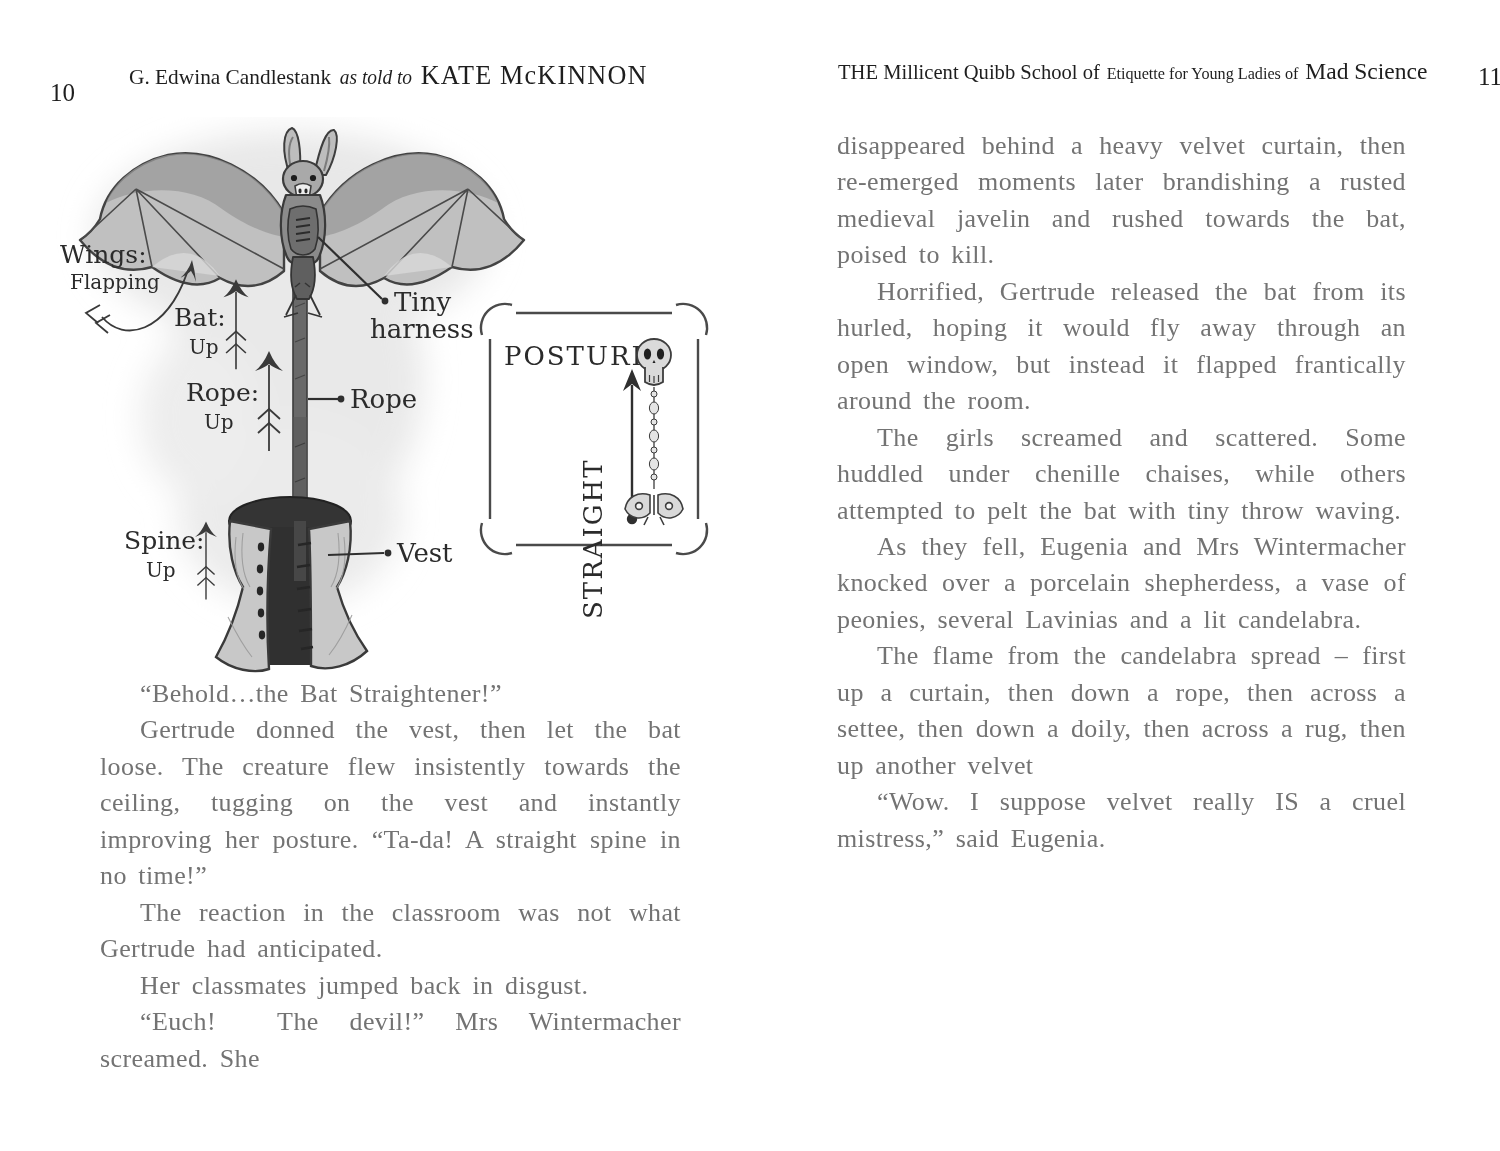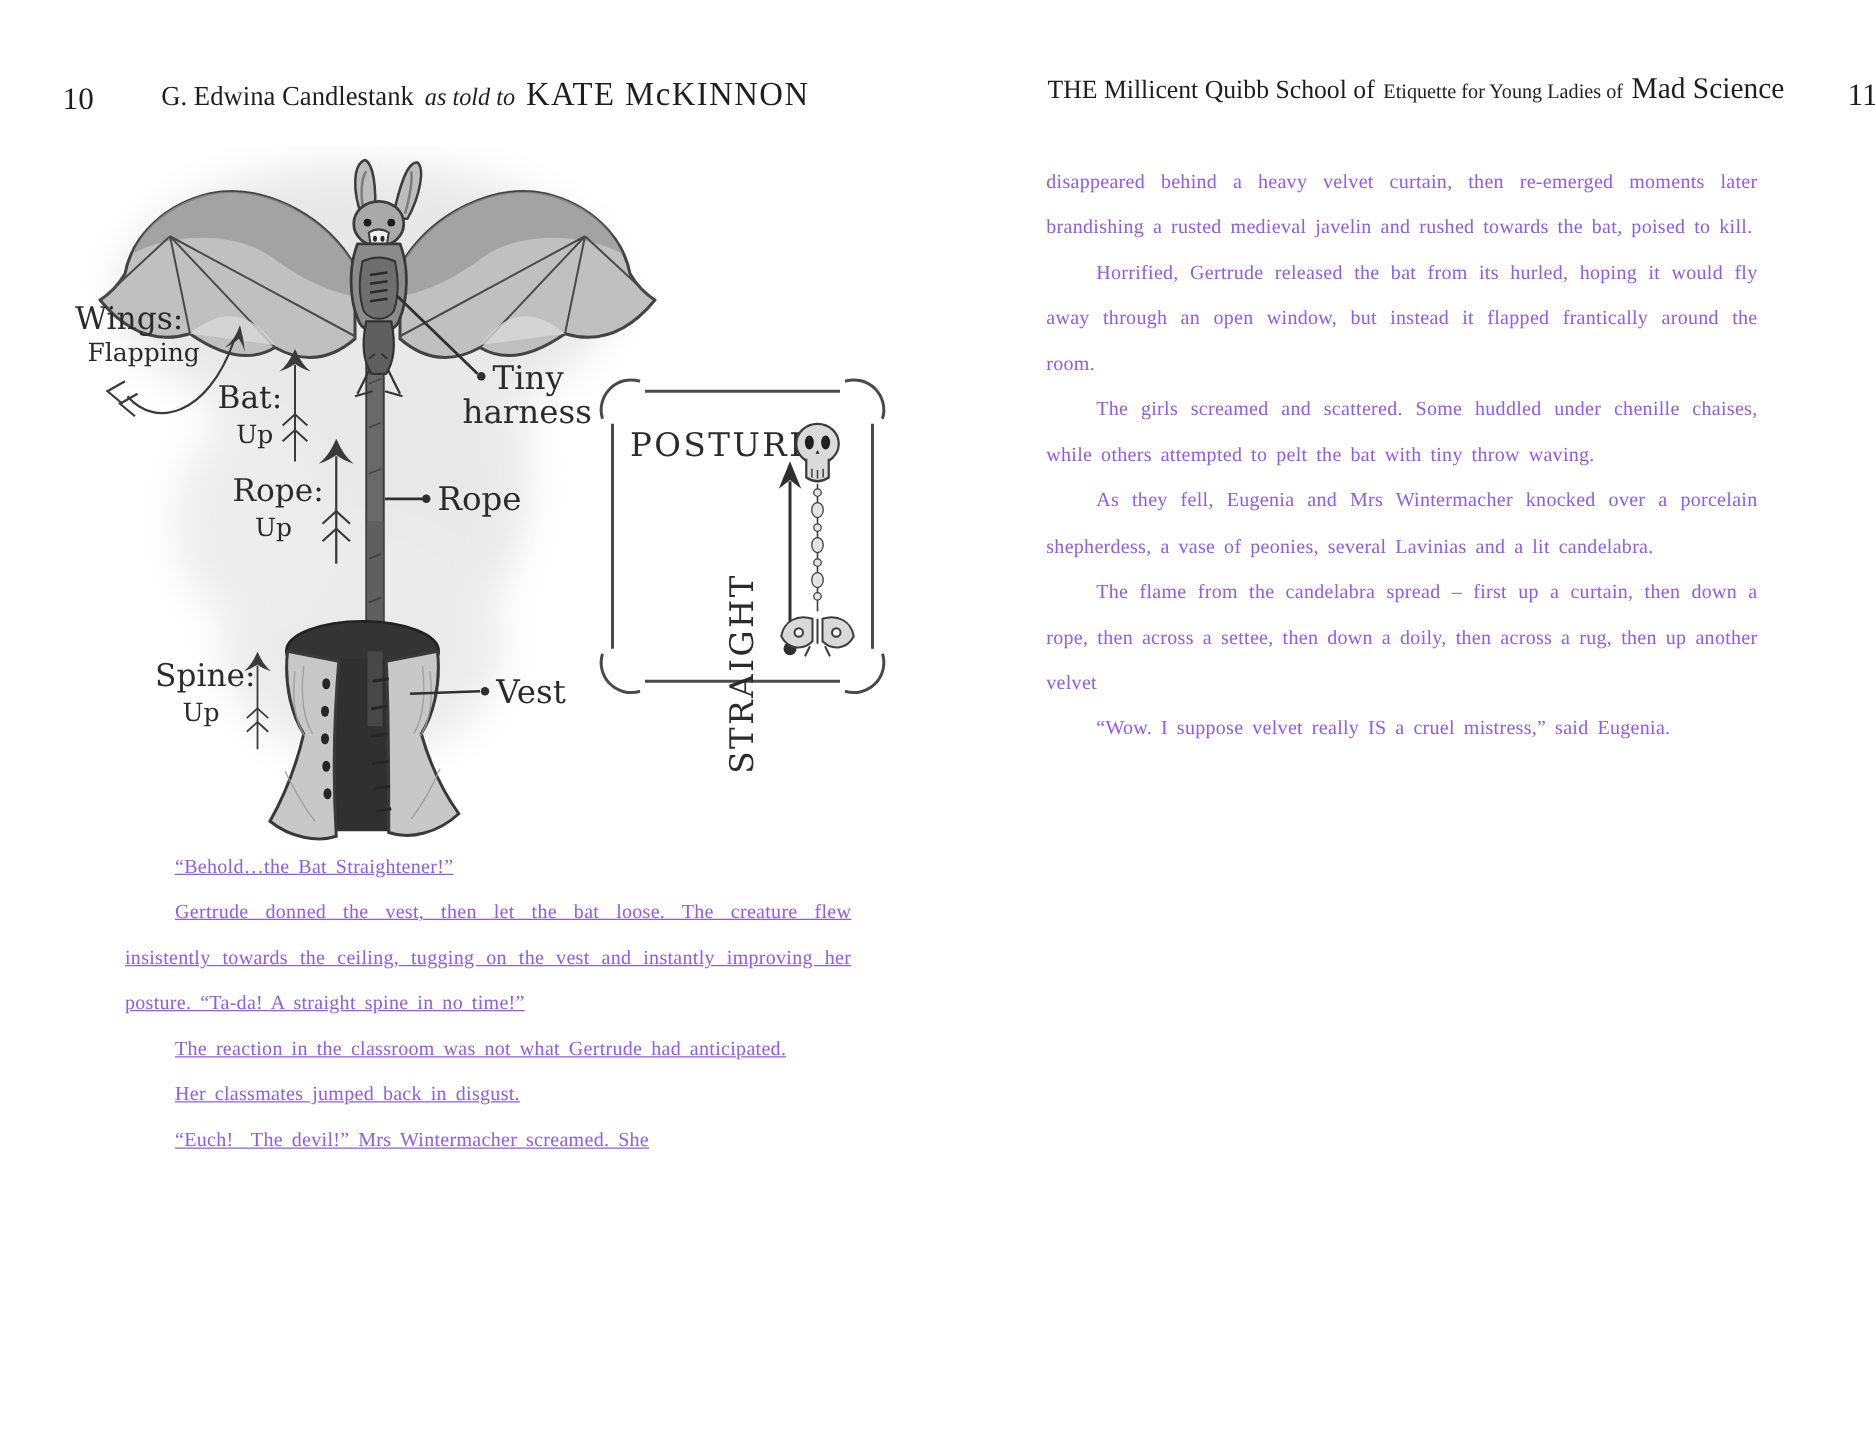--- a/index.html
+++ b/index.html
@@ -16,39 +16,39 @@
   .runhead-left { left:129px; top:60px; transform:scaleX(.97); }
   .runhead-right { left:838px; top:58px; transform:scaleX(.98); }
   .h-author   { font-size:22px; }
   .h-astoldto { font-size:20px; font-style:italic; margin:0 9px; }
   .h-teller   { font-size:27px; letter-spacing:1.2px; }
   .h-r1 { font-size:21px; }
   .h-r2 { font-size:16.5px; margin-left:7px; }
   .h-r3 { font-size:24px; margin-left:7px; }
   .textcol {
     position:absolute;
-    font-size:16px;
+    font-size:26px;
     line-height:36.45px;
     letter-spacing:.015em;
     word-spacing:.18em;
-    color:#8b5cf6;
+    color:#737373;
   }
   .para { text-align:justify; text-align-last:left; }
   .para.ind { text-indent:40px; }
   .figure { position:absolute; left:40px; top:117px; width:680px; height:585px; }
   svg text { fill:#2b2b2b; }
   .lab-main { font-family:"DejaVu Serif",serif; font-size:25px; }
   .lab-sub  { font-family:"DejaVu Serif",serif; font-size:20px; }
   .lab-pt   { font-family:"DejaVu Serif",serif; font-size:26px; }
   .lab-post { font-family:"DejaVu Serif",serif; font-size:26px; letter-spacing:2px; }
 </style>
 </head>
 <body>
 
-<div class="pagenum" style="left:50px; top:66px;">10</div>
+<div class="pagenum" style="left:50px; top:79px;">10</div>
 
 <div class="runhead runhead-left">
   <span class="h-author">G. Edwina Candlestank</span>
   <span class="h-astoldto">as told to</span>
   <span class="h-teller">KATE McKINNON</span>
 </div>
 
 <div class="figure">
 <svg width="680" height="585" viewBox="0 0 680 585" xmlns="http://www.w3.org/2000/svg">
   <defs>
@@ -240,21 +240,21 @@
       <path d="M4,-8 C16,-12 27,-6 29,6 C24,16 12,18 4,10 Z"></path>
       <circle cx="-15" cy="3" r="3.4" fill="#f4f4f4"></circle>
       <circle cx="15" cy="3" r="3.4" fill="#f4f4f4"></circle>
       <line x1="0" y1="-8" x2="0" y2="12"></line>
       <path d="M-6,14 L-10,22 M6,14 L10,22" fill="none"></path>
     </g>
   </g>
 </svg>
 </div>
 
-<div class="textcol" style="left:100px; top:676px; width:581px;text-decoration:underline;">
+<div class="textcol" style="left:100px; top:676px; width:581px;">
     <p class="para ind">“Behold…the Bat Straightener!”</p>
     <p class="para ind">Gertrude donned the vest, then let the bat loose. The creature flew insistently towards the ceiling, tugging on the vest and instantly improving her posture. “Ta-da! A straight spine in no time!”</p>
     <p class="para ind">The reaction in the classroom was not what Gertrude had anticipated.</p>
     <p class="para ind">Her classmates jumped back in disgust.</p>
     <p class="para ind">“Euch!&nbsp; The devil!” Mrs Wintermacher screamed. She</p>
   </div>
 
 <div class="runhead runhead-right">
   <span class="h-r1">THE Millicent Quibb School of</span>
   <span class="h-r2">Etiquette for Young Ladies of</span>

